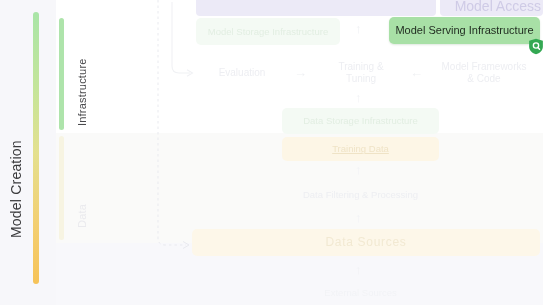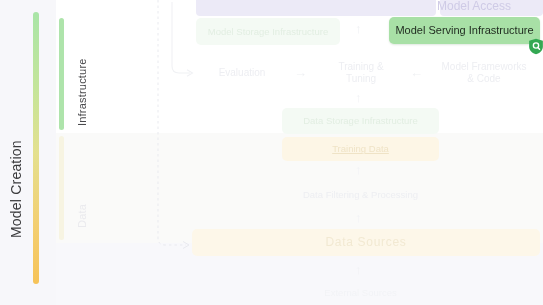--- a/index.html
+++ b/index.html
@@ -19,21 +19,21 @@
   .band-data{top:133px;height:110px;background:#fafaf9;}
   .band-ext{top:243px;height:62px;background:#f8f8fb;}
 
   .leftwash{position:absolute;left:0;top:0;width:56px;height:305px;background:#f7f7fa;}
 
   
   .lavender{position:absolute;top:0;height:16px;background:#eceaf7;border-radius:0 0 4px 4px;}
   .lav-a{left:196px;width:240px;}
   .lav-b{left:440px;width:103px;}
   .lav-label{position:absolute;top:-1px;left:437px;width:104px;height:14px;
-    color:#cfcbe6;font-size:12px;text-align:left;line-height:14px;overflow:hidden;}
+    color:#cfcbe6;font-size:14px;text-align:right;line-height:14px;overflow:hidden;}
 
   
   .rail-main{
     position:absolute;left:33px;top:12px;width:6px;height:272px;border-radius:3px;
     background:linear-gradient(to bottom,#a9e5a7 0%,#c4e59a 28%,#e4e08e 52%,#f3cf72 78%,#f6c358 100%);
   }
   .rail-infra{
     position:absolute;left:59px;top:18px;width:5px;height:112px;border-radius:3px;
     background:#aee4ab;
   }

